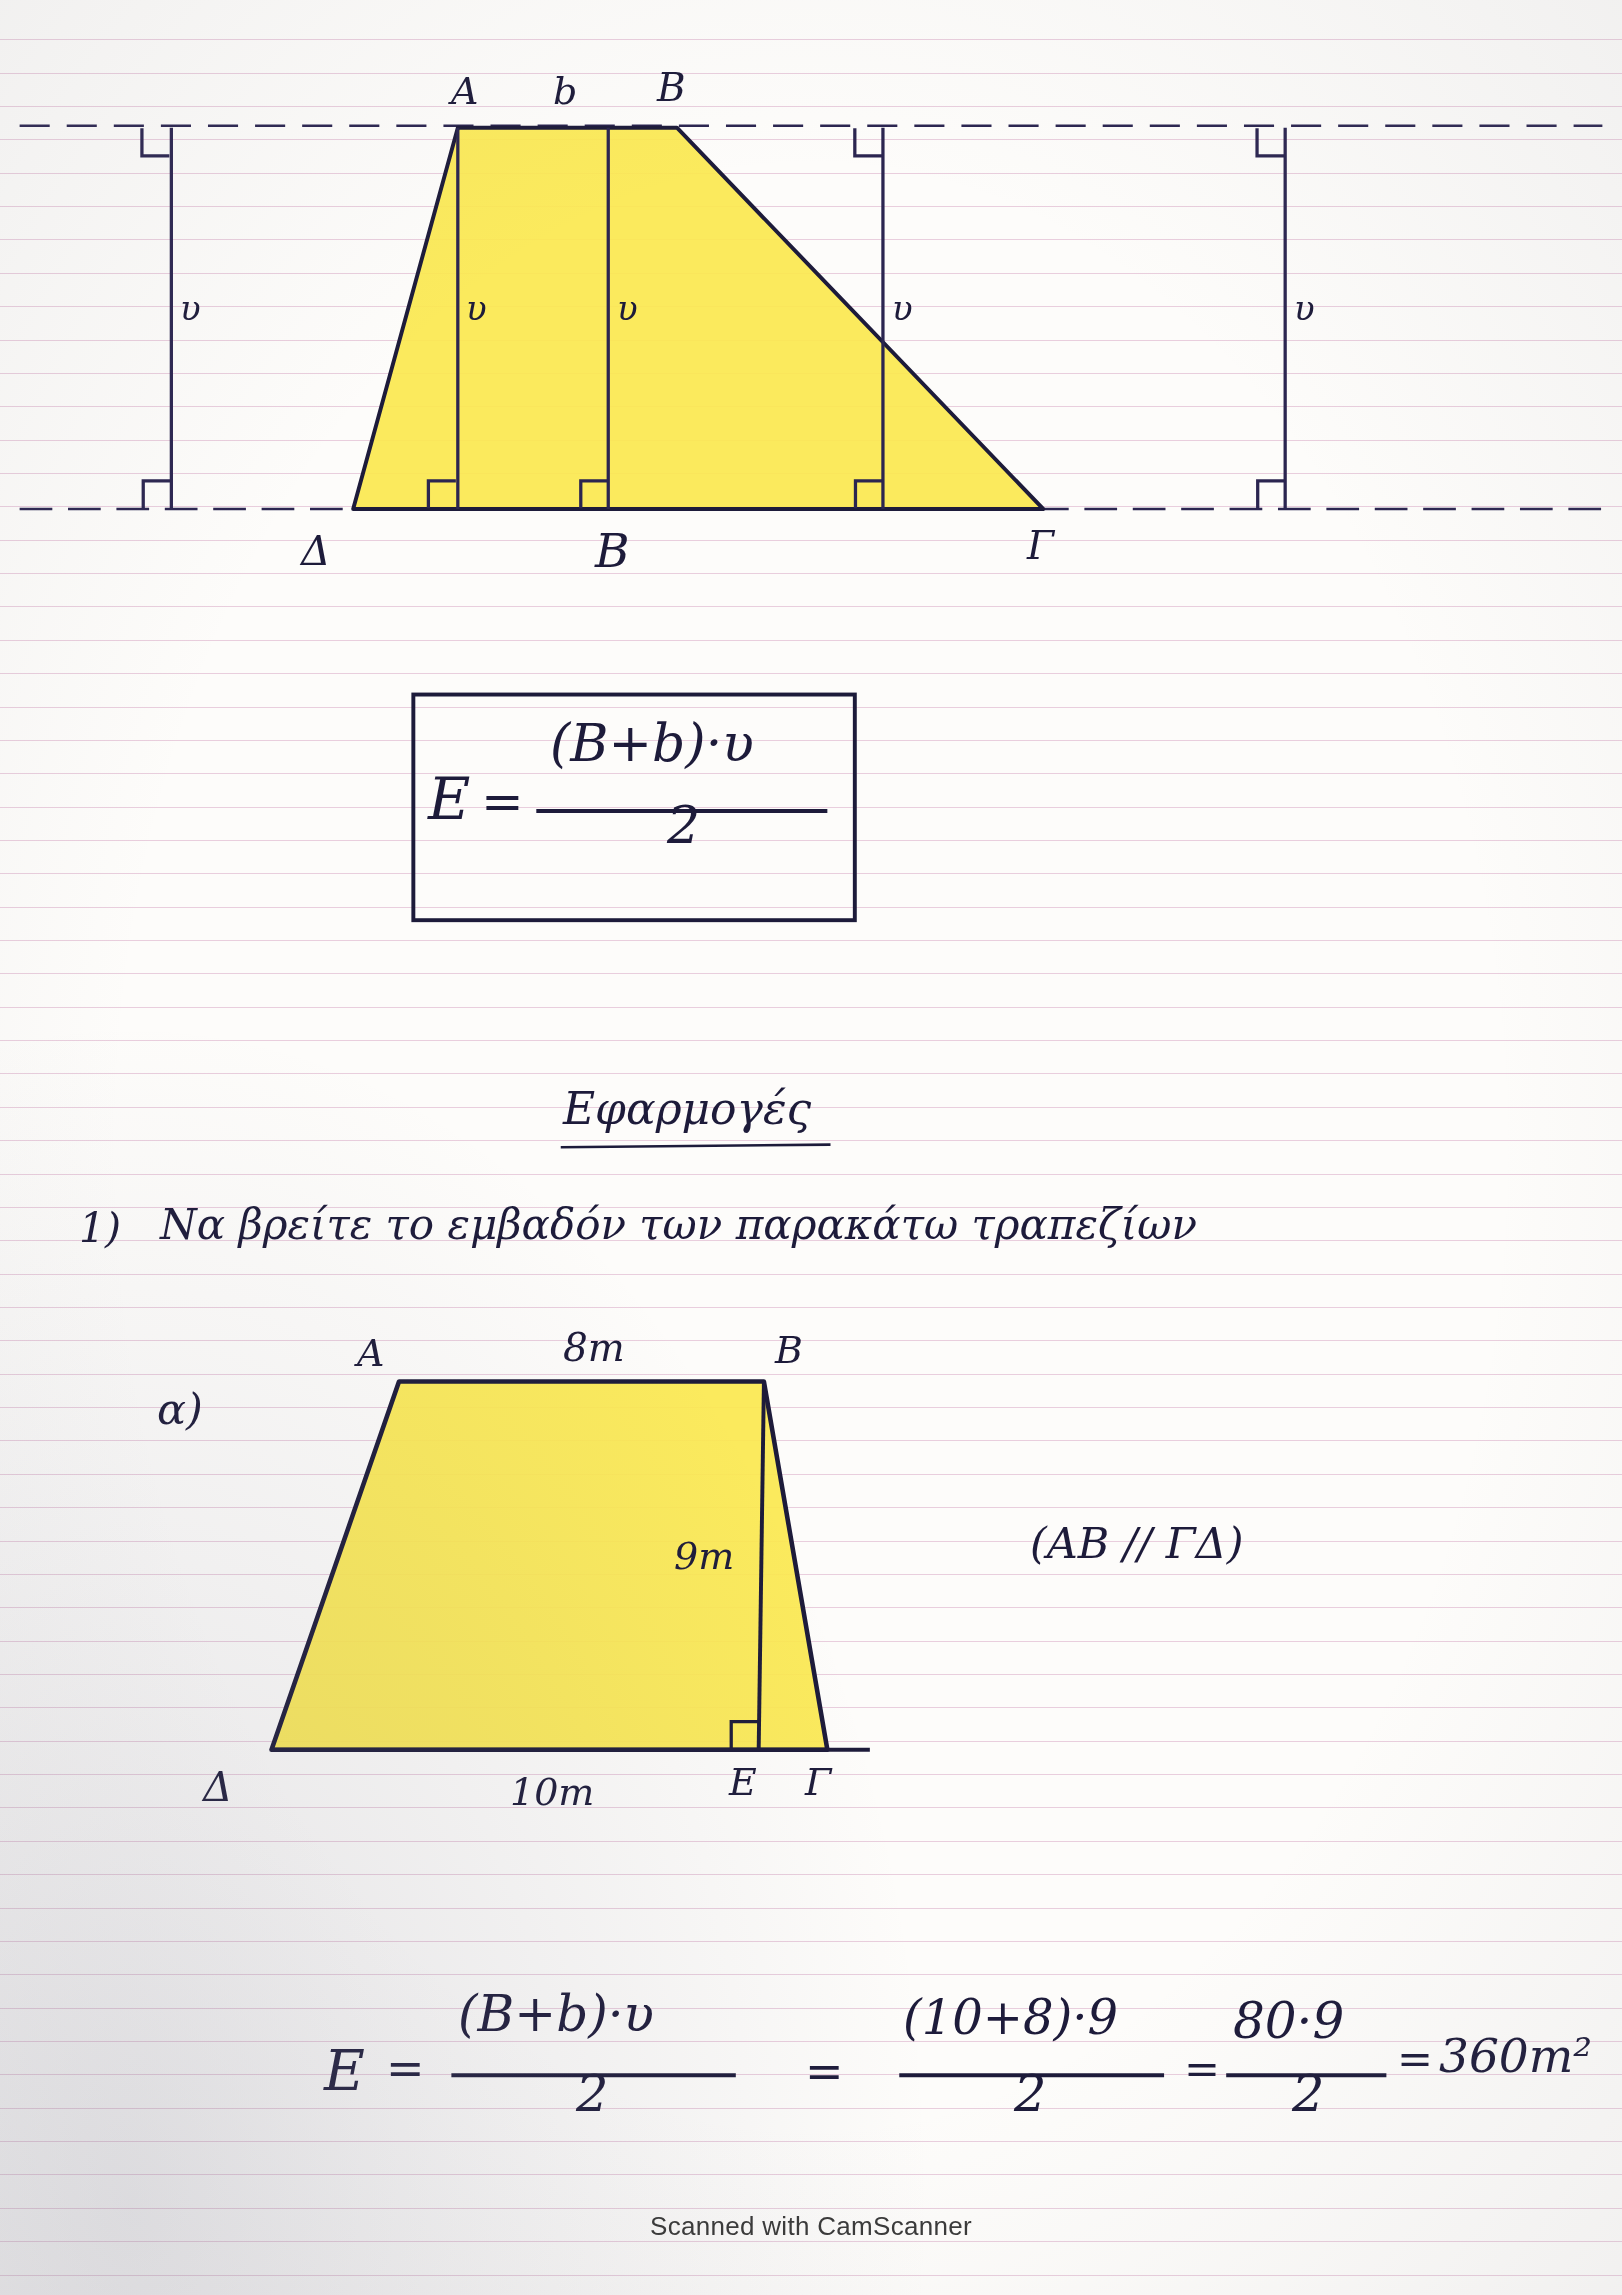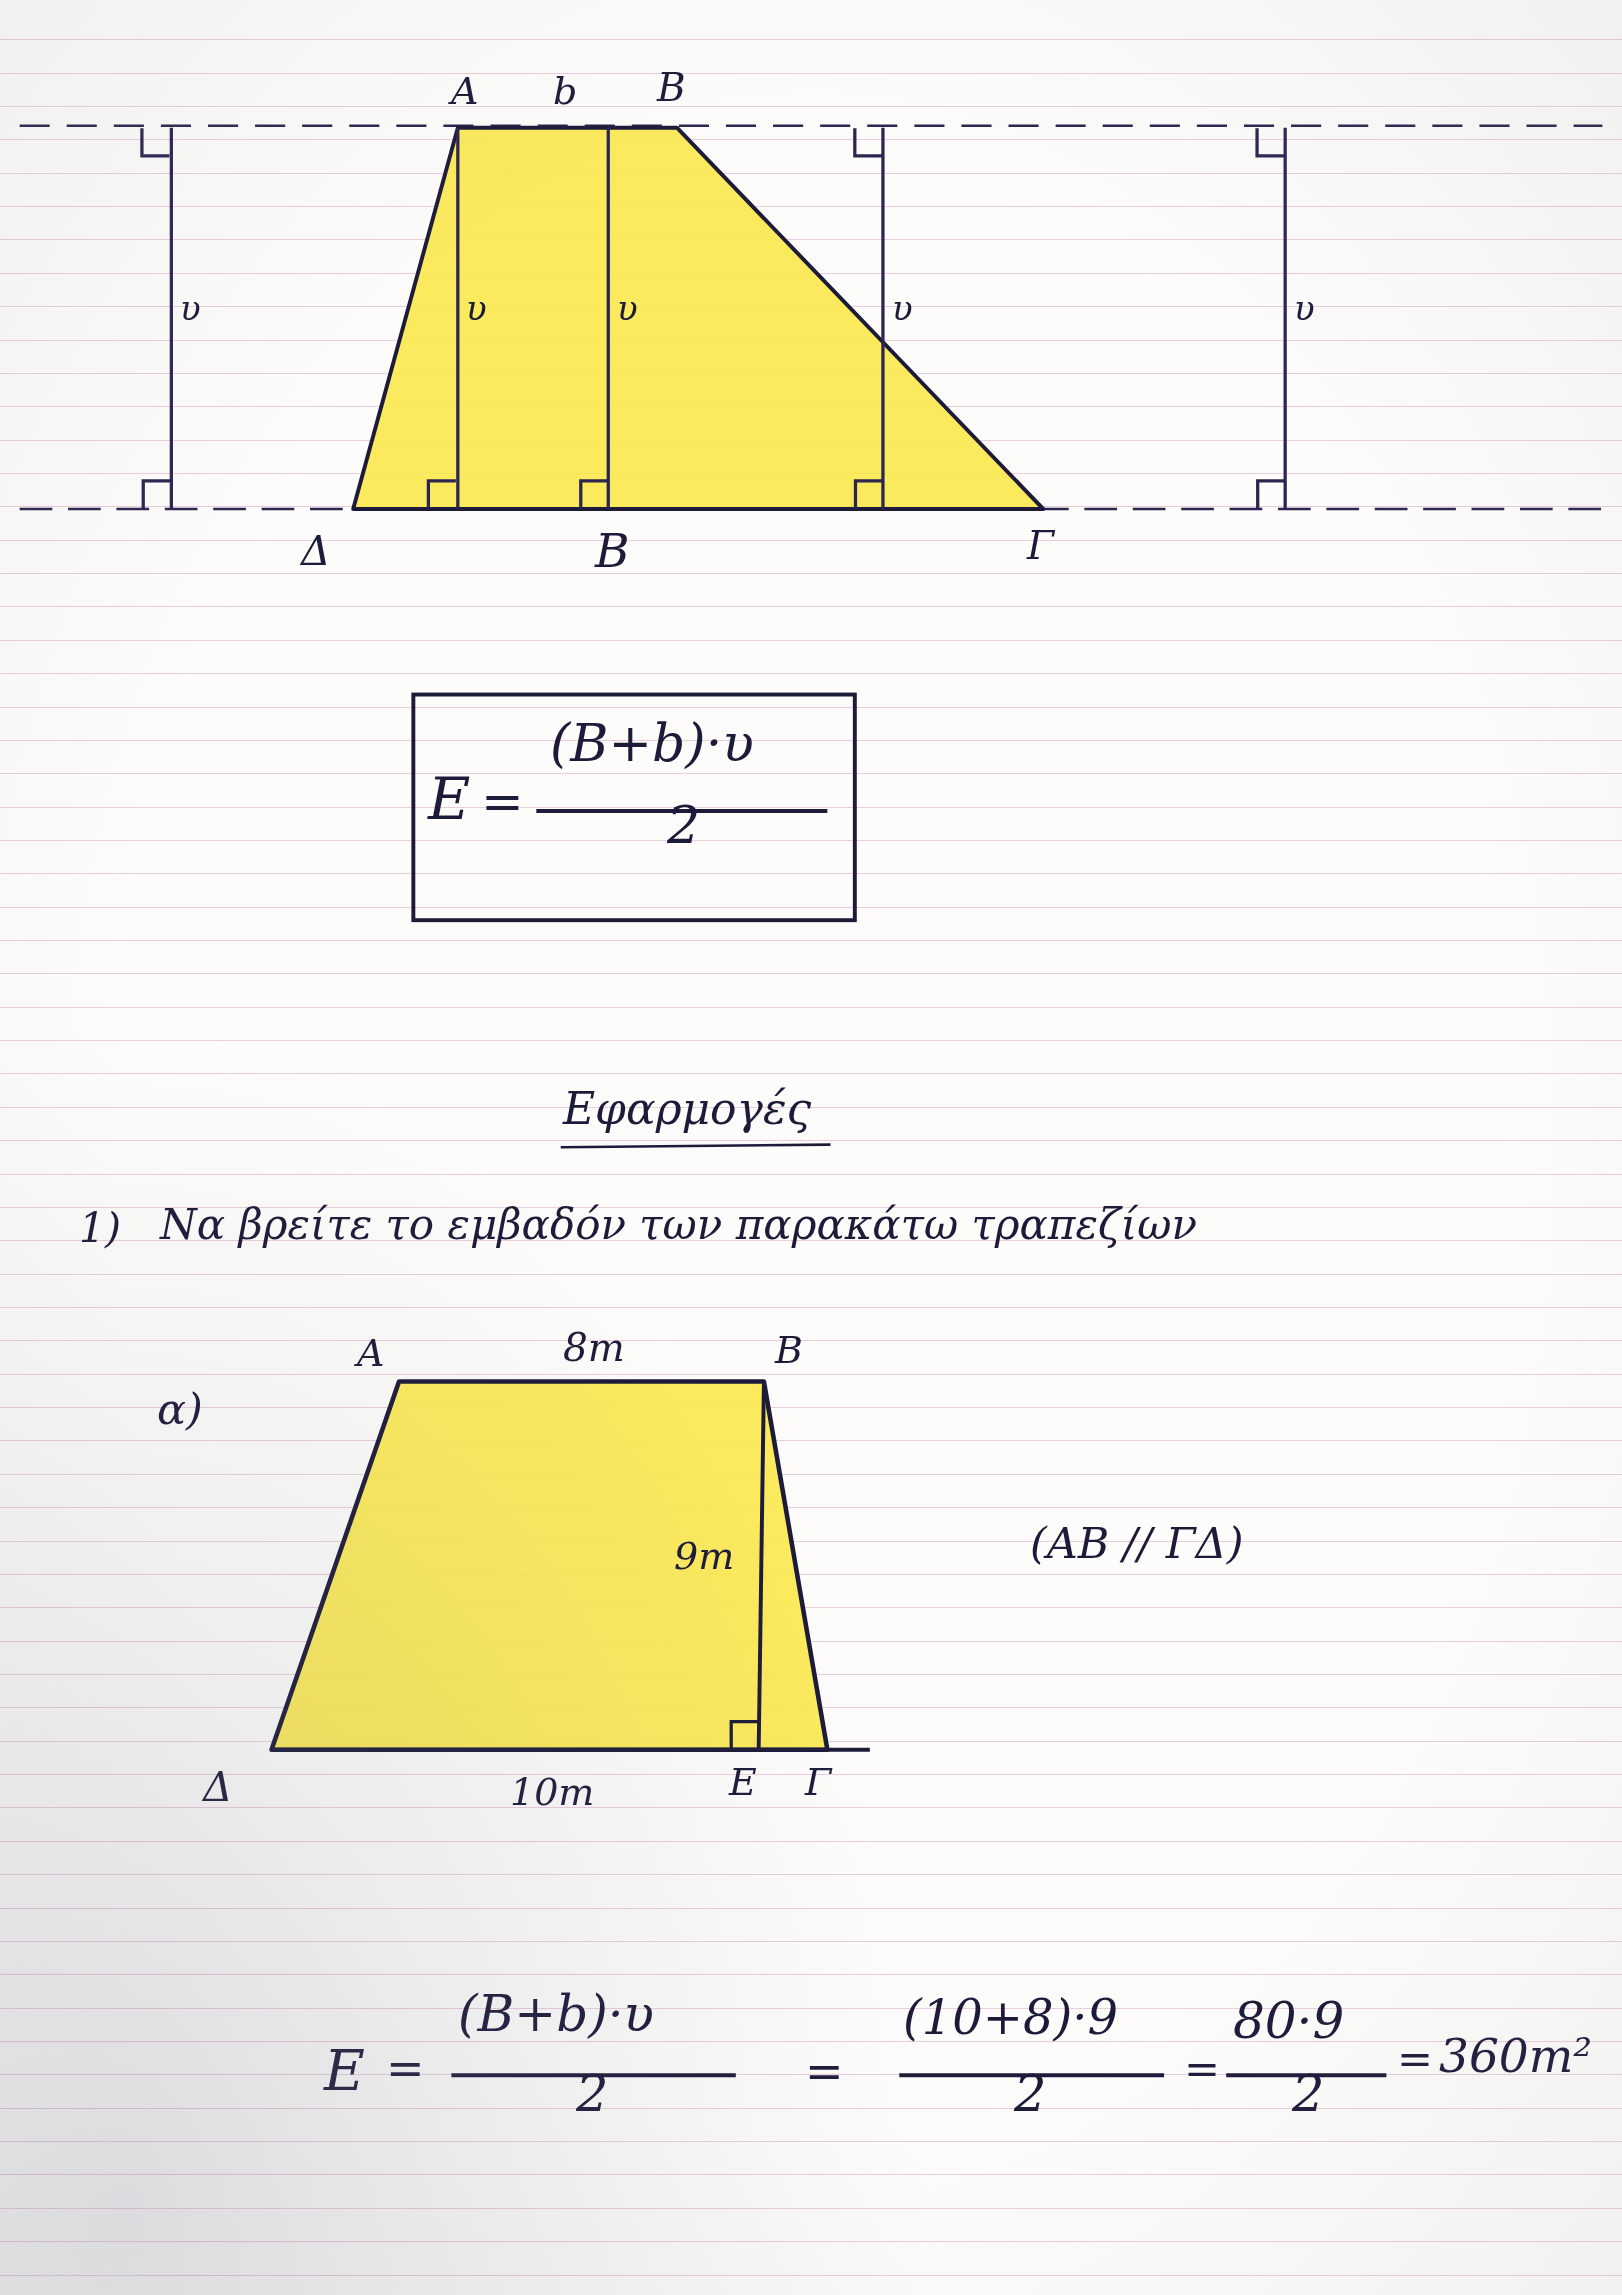--- a/index.html
+++ b/index.html
@@ -255,14 +255,15 @@
 
   <div class="ink hand" style="left:1184px; top:2044px; font-size:43px;">=</div>
   <div class="ink hand" style="left:1233px; top:1992px; font-size:50px;">80·9</div>
   <div class="ink hand" style="left:1292px; top:2064px; font-size:51px;">2</div>
 
   <div class="ink hand" style="left:1397px; top:2034px; font-size:43px;">=</div>
   <div class="ink hand" style="left:1439px; top:2028px; font-size:47px;">360m²</div>
 
   <div id="scanshade"></div>
 
+  <div id="cam">Scanned with CamScanner</div>
 </div>
 
 
 </body></html>

